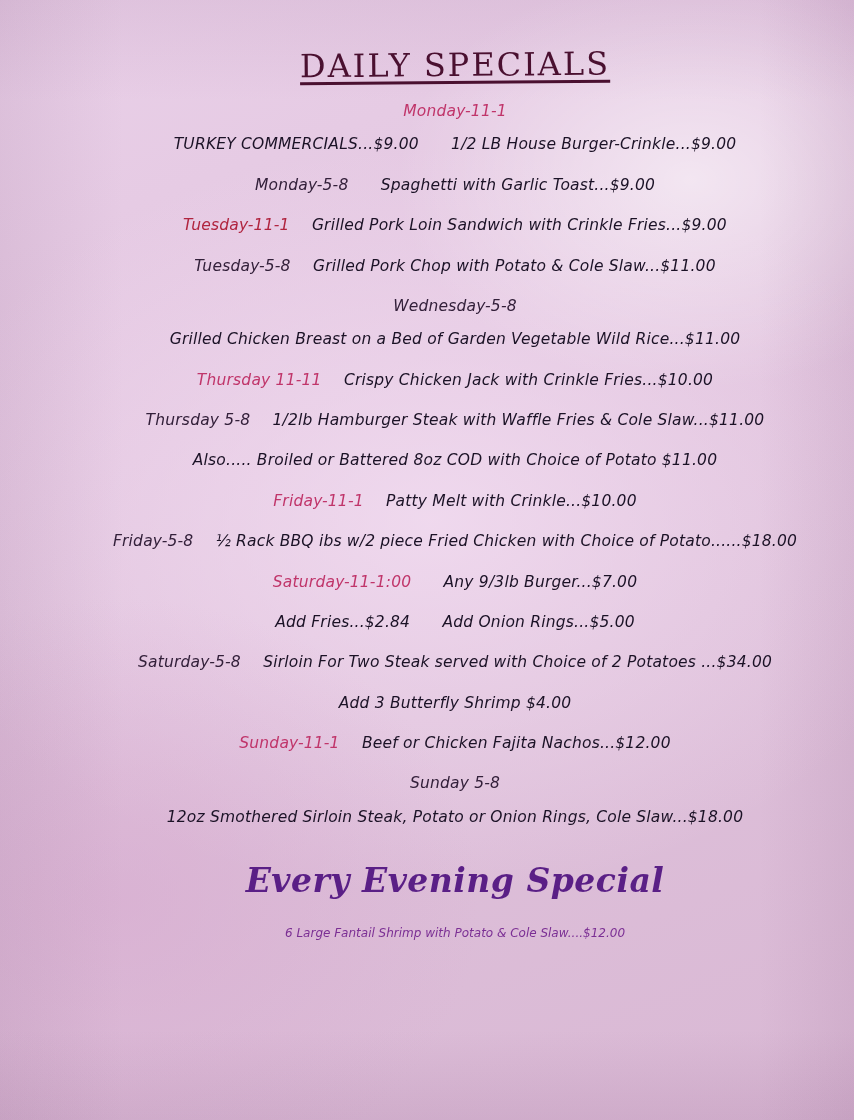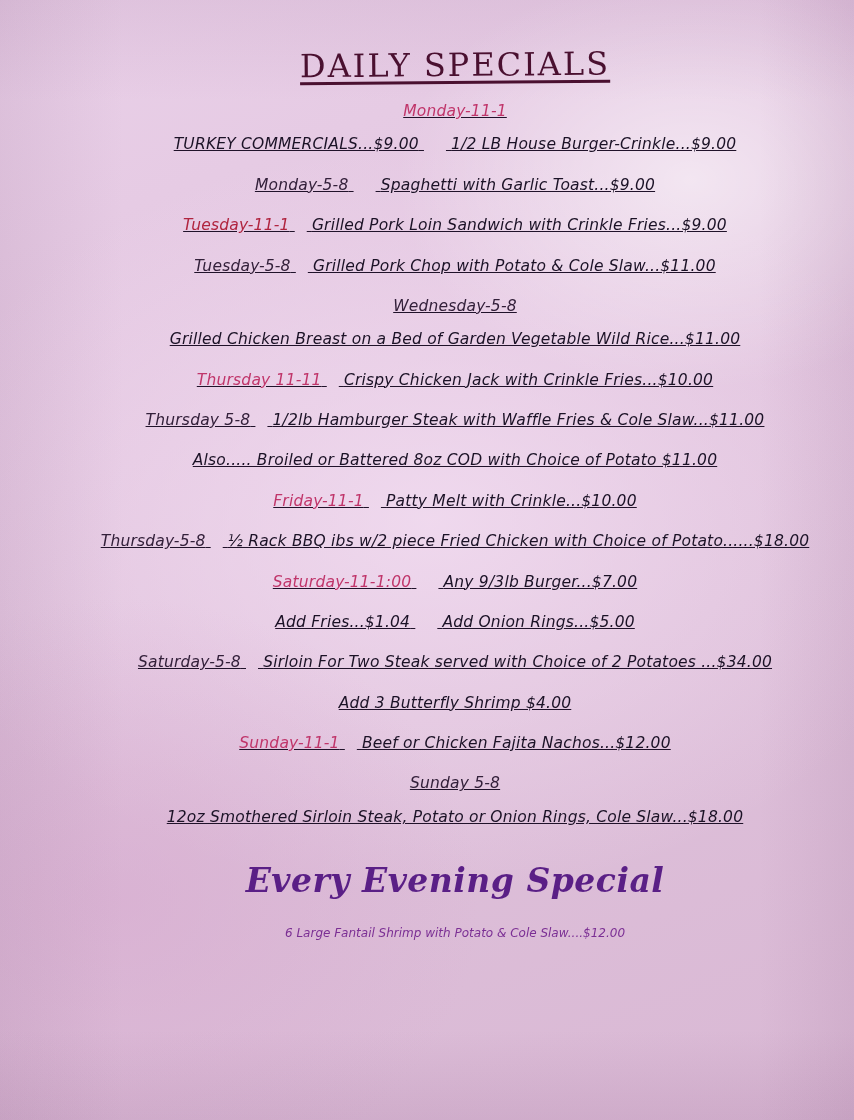--- a/index.html
+++ b/index.html
@@ -49,21 +49,20 @@
     transform: rotate(-0.5deg);
   }
   .line {
     margin: 0 0 21px 0;
     font-size: 15.5px;
     line-height: 1.25;
     color: #20122a;
     font-family: "DejaVu Sans", sans-serif;
     font-style: italic;
     letter-spacing: 0.2px;
-    text-decoration: underline;
   }
   .day {
     font-style: italic;
   }
   .day-red { color: #b0243f; }
   .day-dark { color: #33203a; }
   .day-pink { color: #c0356a; }
   .gap { display: inline-block; width: 22px; }
   .gap-sm { display: inline-block; width: 12px; }
   .item { color: #1b1226; }
@@ -147,33 +146,33 @@
       <span class="item">Also..... Broiled or Battered 8oz COD with Choice of Potato $11.00</span>
     </div>
 
     <div class="line">
       <span class="day day-pink">Friday-11-1</span>
       <span class="gap-sm"></span>
       <span class="item">Patty Melt with Crinkle...$10.00</span>
     </div>
 
     <div class="line">
-      <span class="day day-dark">Thursday-5-8</span>
+      <span class="day day-dark">Friday-5-8</span>
       <span class="gap-sm"></span>
       <span class="item">½ Rack BBQ ibs w/2 piece Fried Chicken with Choice of Potato......$18.00</span>
     </div>
 
     <div class="line">
       <span class="day day-pink">Saturday-11-1:00</span>
       <span class="gap"></span>
       <span class="item">Any 9/3lb Burger...$7.00</span>
     </div>
 
     <div class="line">
-      <span class="item">Add Fries...$1.04</span>
+      <span class="item">Add Fries...$2.84</span>
       <span class="gap"></span>
       <span class="item">Add Onion Rings...$5.00</span>
     </div>
 
     <div class="line">
       <span class="day day-dark">Saturday-5-8</span>
       <span class="gap-sm"></span>
       <span class="item">Sirloin For Two Steak served with Choice of 2  Potatoes ...$34.00</span>
     </div>
 

